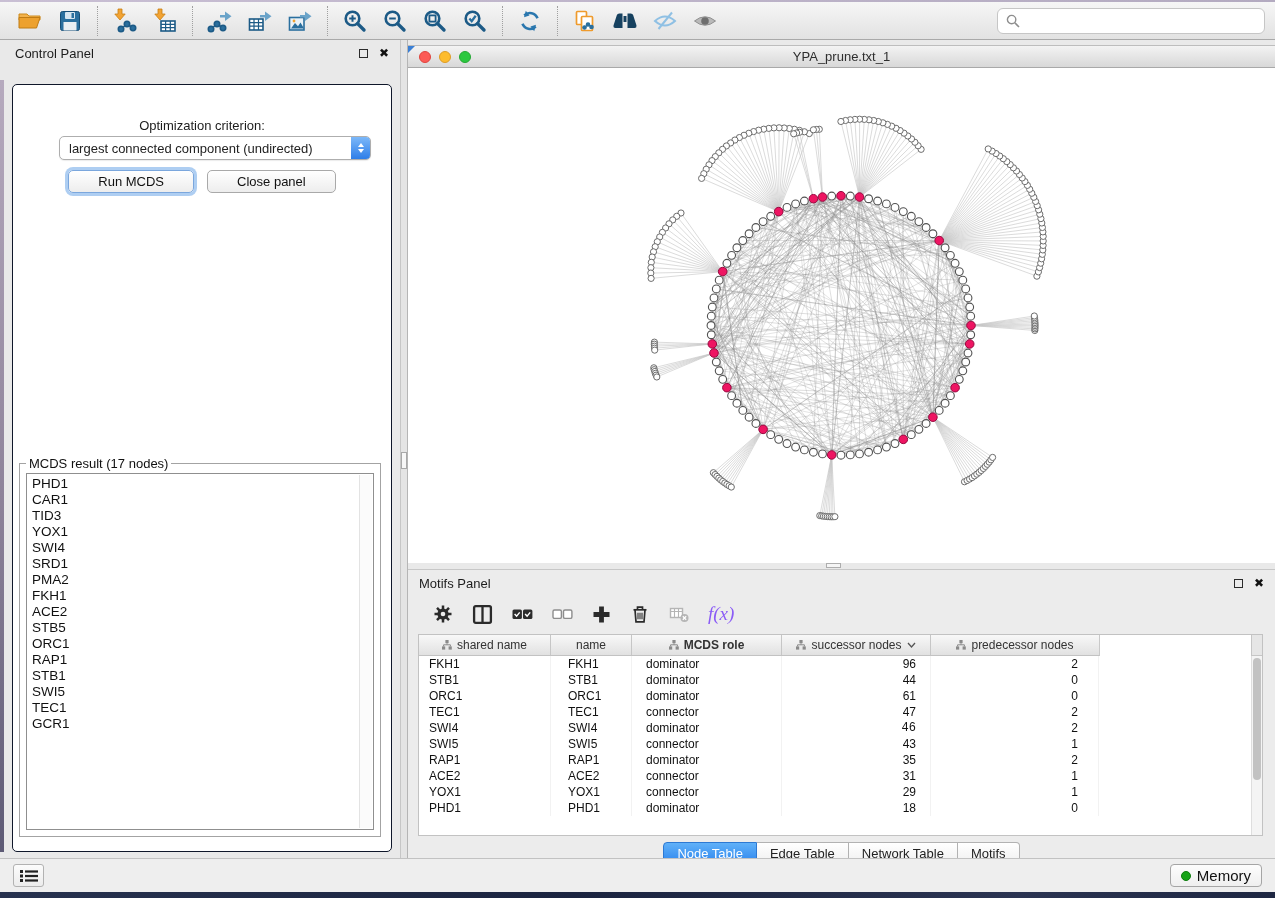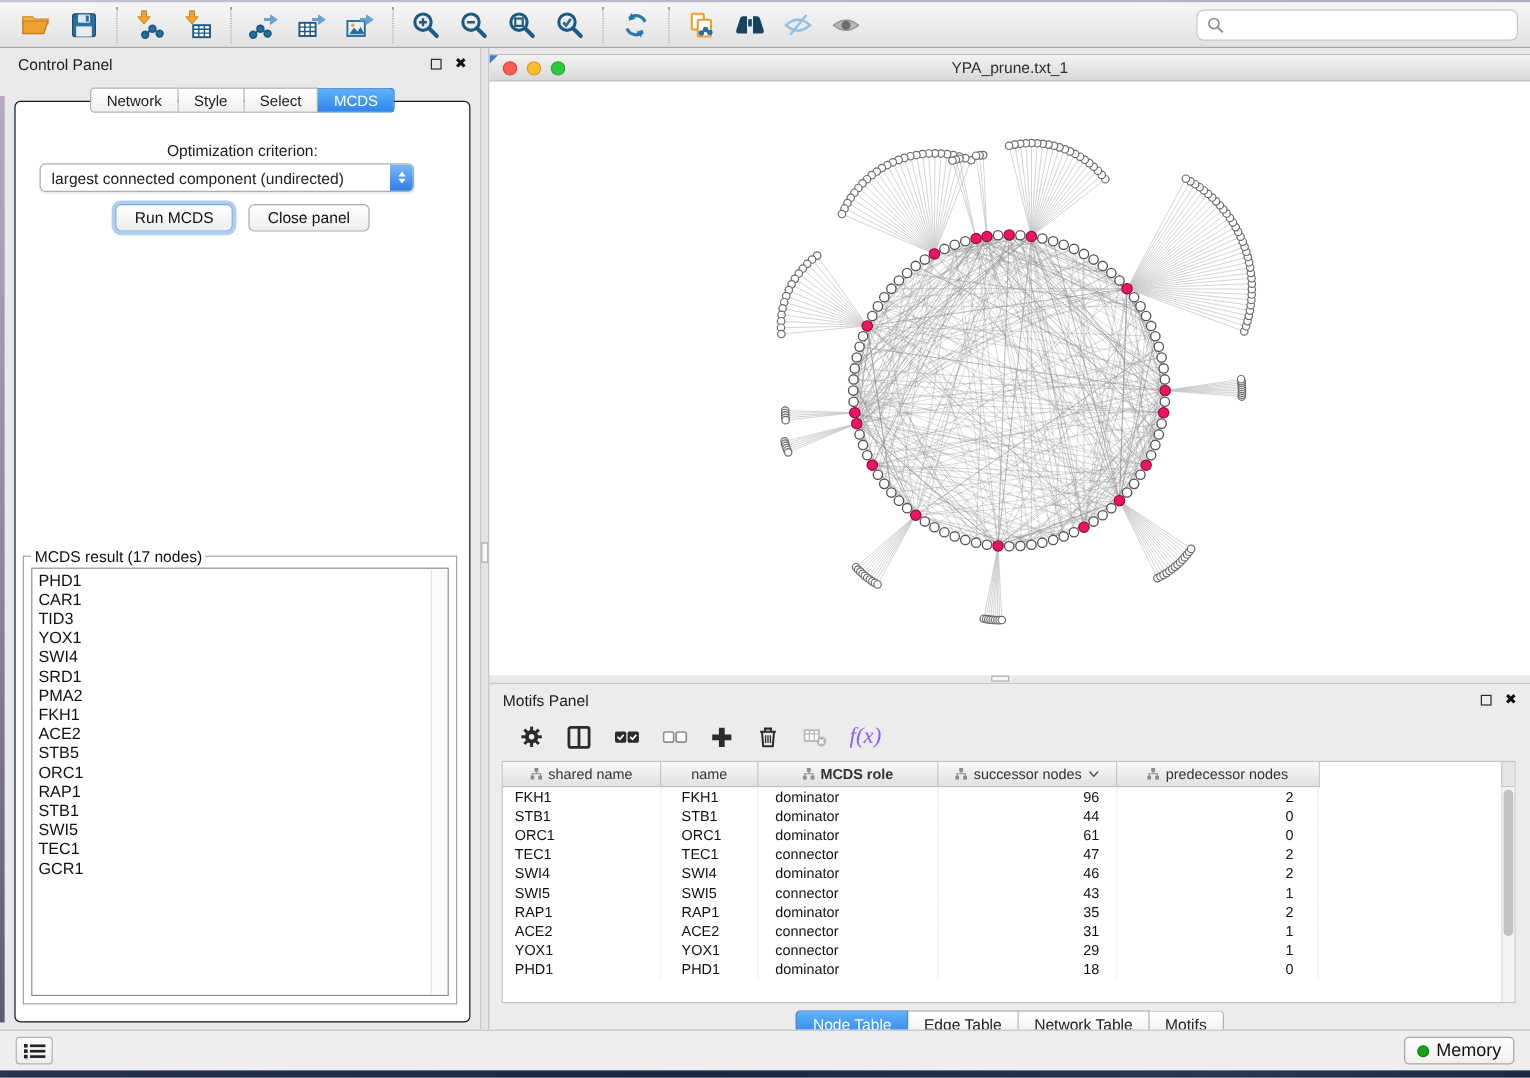--- a/index.html
+++ b/index.html
@@ -29,27 +29,27 @@
   .pt-icons{margin-left:auto;display:flex;gap:11px;align-items:center}
   .float-icon{width:9px;height:9px;border:1.5px solid #2b2b2b;display:inline-block}
   .close-icon{font-size:12px;font-weight:bold;color:#111;line-height:1}
   #cp-tabs{position:absolute;top:33px;left:0;right:0;display:flex;justify-content:center;z-index:3}
   .seg-btn{height:21px;padding:0 13px;background:linear-gradient(#ffffff,#f0f0f0);border:1px solid #b2b2b2;border-left:none;font-size:12.5px;display:flex;align-items:center;color:#222;cursor:default;white-space:nowrap}
   .seg-btn.first{border-left:1px solid #b2b2b2;border-radius:4px 0 0 4px}
   .seg-btn.last{border-radius:0 4px 4px 0}
   .seg-btn.active{background:linear-gradient(#60b1f8,#2e86ee);color:#fff;border-color:#2d79d3}
   .cp-content{position:absolute;top:44px;left:8px;right:8px;bottom:6px;background:#ffffff;border:1px solid #0f172a;border-radius:5px}
   .opt-label{position:absolute;top:33px;left:0;right:0;text-align:center;font-size:13px;color:#1c1c1c}
-  #opt-select{position:absolute;top:51px;left:20px;width:312px;height:24px;background:#fff;border:1px solid #aeaeae;border-radius:5px;display:flex;align-items:center;box-shadow:0 1px 1px rgba(0,0,0,.08)}
+  #opt-select{position:absolute;top:51px;left:46px;width:312px;height:24px;background:#fff;border:1px solid #aeaeae;border-radius:5px;display:flex;align-items:center;box-shadow:0 1px 1px rgba(0,0,0,.08)}
   .opt-text{flex:1;padding-left:9px;font-size:13px;white-space:nowrap;overflow:hidden}
   .stepper{width:19px;align-self:stretch;border-radius:0 4px 4px 0;background:linear-gradient(#7cb8f9,#2e7ee8);display:flex;flex-direction:column;align-items:center;justify-content:center;gap:2px}
   .tri-up{width:0;height:0;border-left:3.5px solid transparent;border-right:3.5px solid transparent;border-bottom:4.5px solid #fff}
   .tri-down{width:0;height:0;border-left:3.5px solid transparent;border-right:3.5px solid transparent;border-top:4.5px solid #fff}
   .btn-row{position:absolute;top:85px;left:0;right:0;display:flex;justify-content:center;gap:13px}
-  .push-btn{height:23px;padding:0 15px;background:linear-gradient(#ffffff,#ededed);border:1px solid #a9a9a9;border-radius:5px;font-size:13px;display:flex;align-items:center;color:#111}
+  .push-btn{height:23px;padding:0 29px;background:linear-gradient(#ffffff,#ededed);border:1px solid #a9a9a9;border-radius:5px;font-size:13px;display:flex;align-items:center;color:#111}
   .push-btn.focused{box-shadow:0 0 0 3px rgba(108,165,232,.55);border-color:#7ba7dd}
   #mcds-fieldset{position:absolute;left:6px;right:10px;top:371px;bottom:14px;border:1px solid #a3a3a3}
   #mcds-fieldset legend{margin-left:6px;padding:0 3px;font-size:13px;color:#111}
   #mcds-listbox{position:absolute;left:6px;right:6px;top:2px;bottom:6px;background:#fff;border:1px solid #8f8f8f;overflow:hidden;padding:2px 0 0 5px}
   .mcds-item{font-size:13.5px;line-height:16px;color:#111}
   .list-scroll{position:absolute;top:1px;bottom:1px;right:1px;width:13px;background:#fbfbfb;border-left:1px solid #e3e3e3}
 
   
   #v-splitter{position:absolute;left:400px;top:0;width:8px;height:100%;background:#e4e4e4;border-left:1px solid #c6c6c6;border-right:1px solid #b5b5b5}
   .v-grip{position:absolute;top:412px;left:0;width:6px;height:17px;background:#f7f7f7;border:1px solid #a8a8a8}
@@ -250,26 +250,20 @@
   <div class="left-strip"></div>
 
   <div id="control-panel">
     <div class="panel-title-row">
       <span class="panel-title">Control Panel</span>
       <span class="pt-icons">
         <span class="float-icon"></span>
         <span class="close-icon">✖</span>
       </span>
     </div>
-    <div id="cp-tabs">
-        <div class="seg-btn first">Network</div>
-        <div class="seg-btn">Style</div>
-        <div class="seg-btn">Select</div>
-        <div class="seg-btn last active">MCDS</div>
-      </div>
     <div class="cp-content">
       <div class="opt-label">Optimization criterion:</div>
       <div id="opt-select">
         <span class="opt-text">largest connected component (undirected)</span>
         <span class="stepper">
             <span class="tri-up"></span>
             <span class="tri-down"></span>
           </span>
       </div>
       <div class="btn-row">
@@ -1276,21 +1270,21 @@
               <div class="td" style="width: 132px; padding-left: 10px;">TEC1</div>
               <div class="td" style="width: 81px; padding-left: 17px;">TEC1</div>
               <div class="td" style="width: 150px; padding-left: 14px;">connector</div>
               <div class="td" style="width: 149px; justify-content: flex-end; padding-right: 14px;">47</div>
               <div class="td" style="width: 168px; justify-content: flex-end; padding-right: 20px;">2</div>
             </div>
             <div class="tr">
               <div class="td" style="width: 132px; padding-left: 10px;">SWI4</div>
               <div class="td" style="width: 81px; padding-left: 17px;">SWI4</div>
               <div class="td" style="width: 150px; padding-left: 14px;">dominator</div>
-              <div class="td" style="width: 149px; justify-content: flex-end; padding-right: 14px;">46</div>
+              <div class="td" style="width: 149px; justify-content: flex-end; padding-right: 14px; font-family: Liberation Mono, monospace;">46</div>
               <div class="td" style="width: 168px; justify-content: flex-end; padding-right: 20px;">2</div>
             </div>
             <div class="tr">
               <div class="td" style="width: 132px; padding-left: 10px;">SWI5</div>
               <div class="td" style="width: 81px; padding-left: 17px;">SWI5</div>
               <div class="td" style="width: 150px; padding-left: 14px;">connector</div>
               <div class="td" style="width: 149px; justify-content: flex-end; padding-right: 14px;">43</div>
               <div class="td" style="width: 168px; justify-content: flex-end; padding-right: 20px;">1</div>
             </div>
             <div class="tr">

